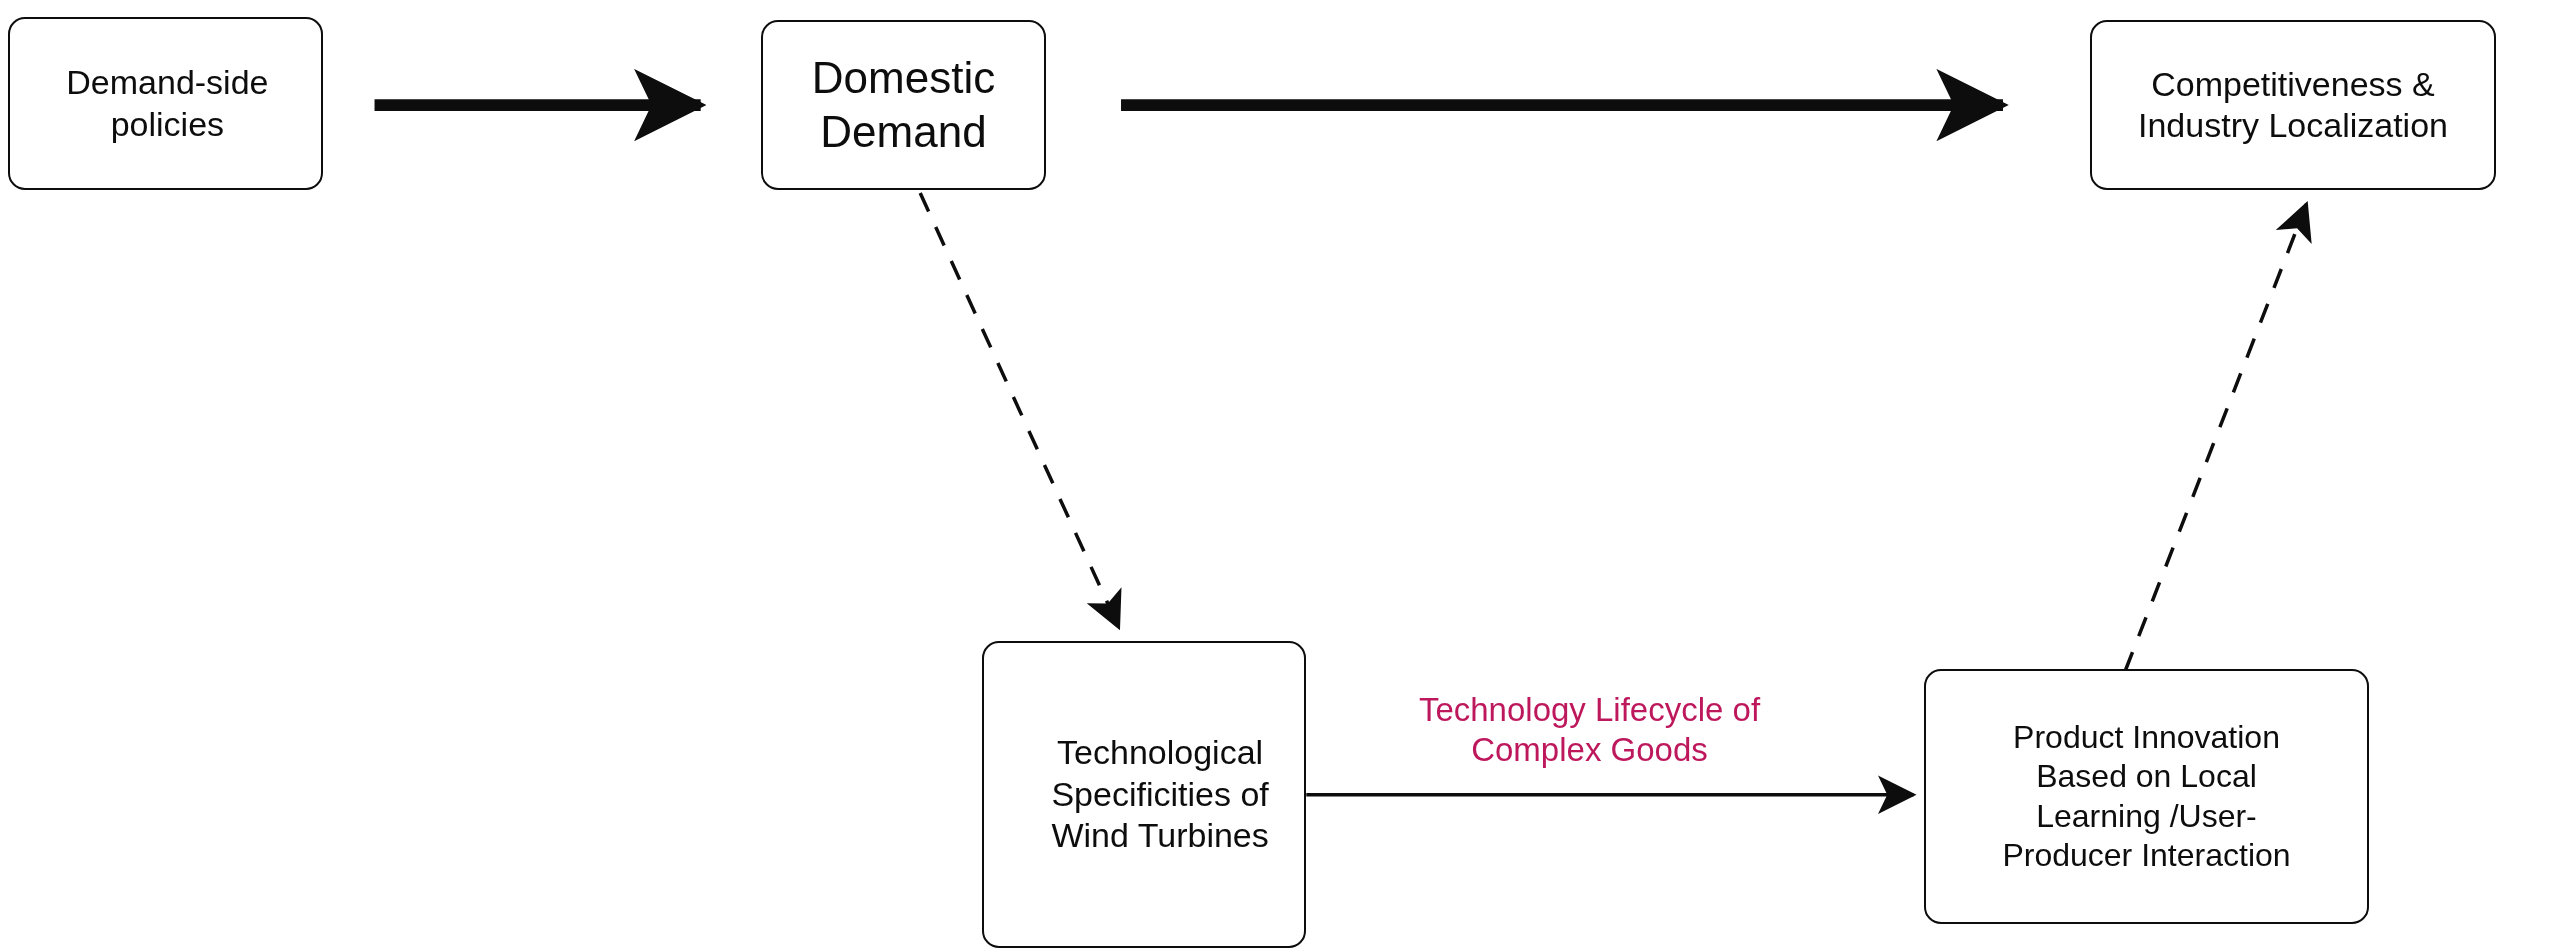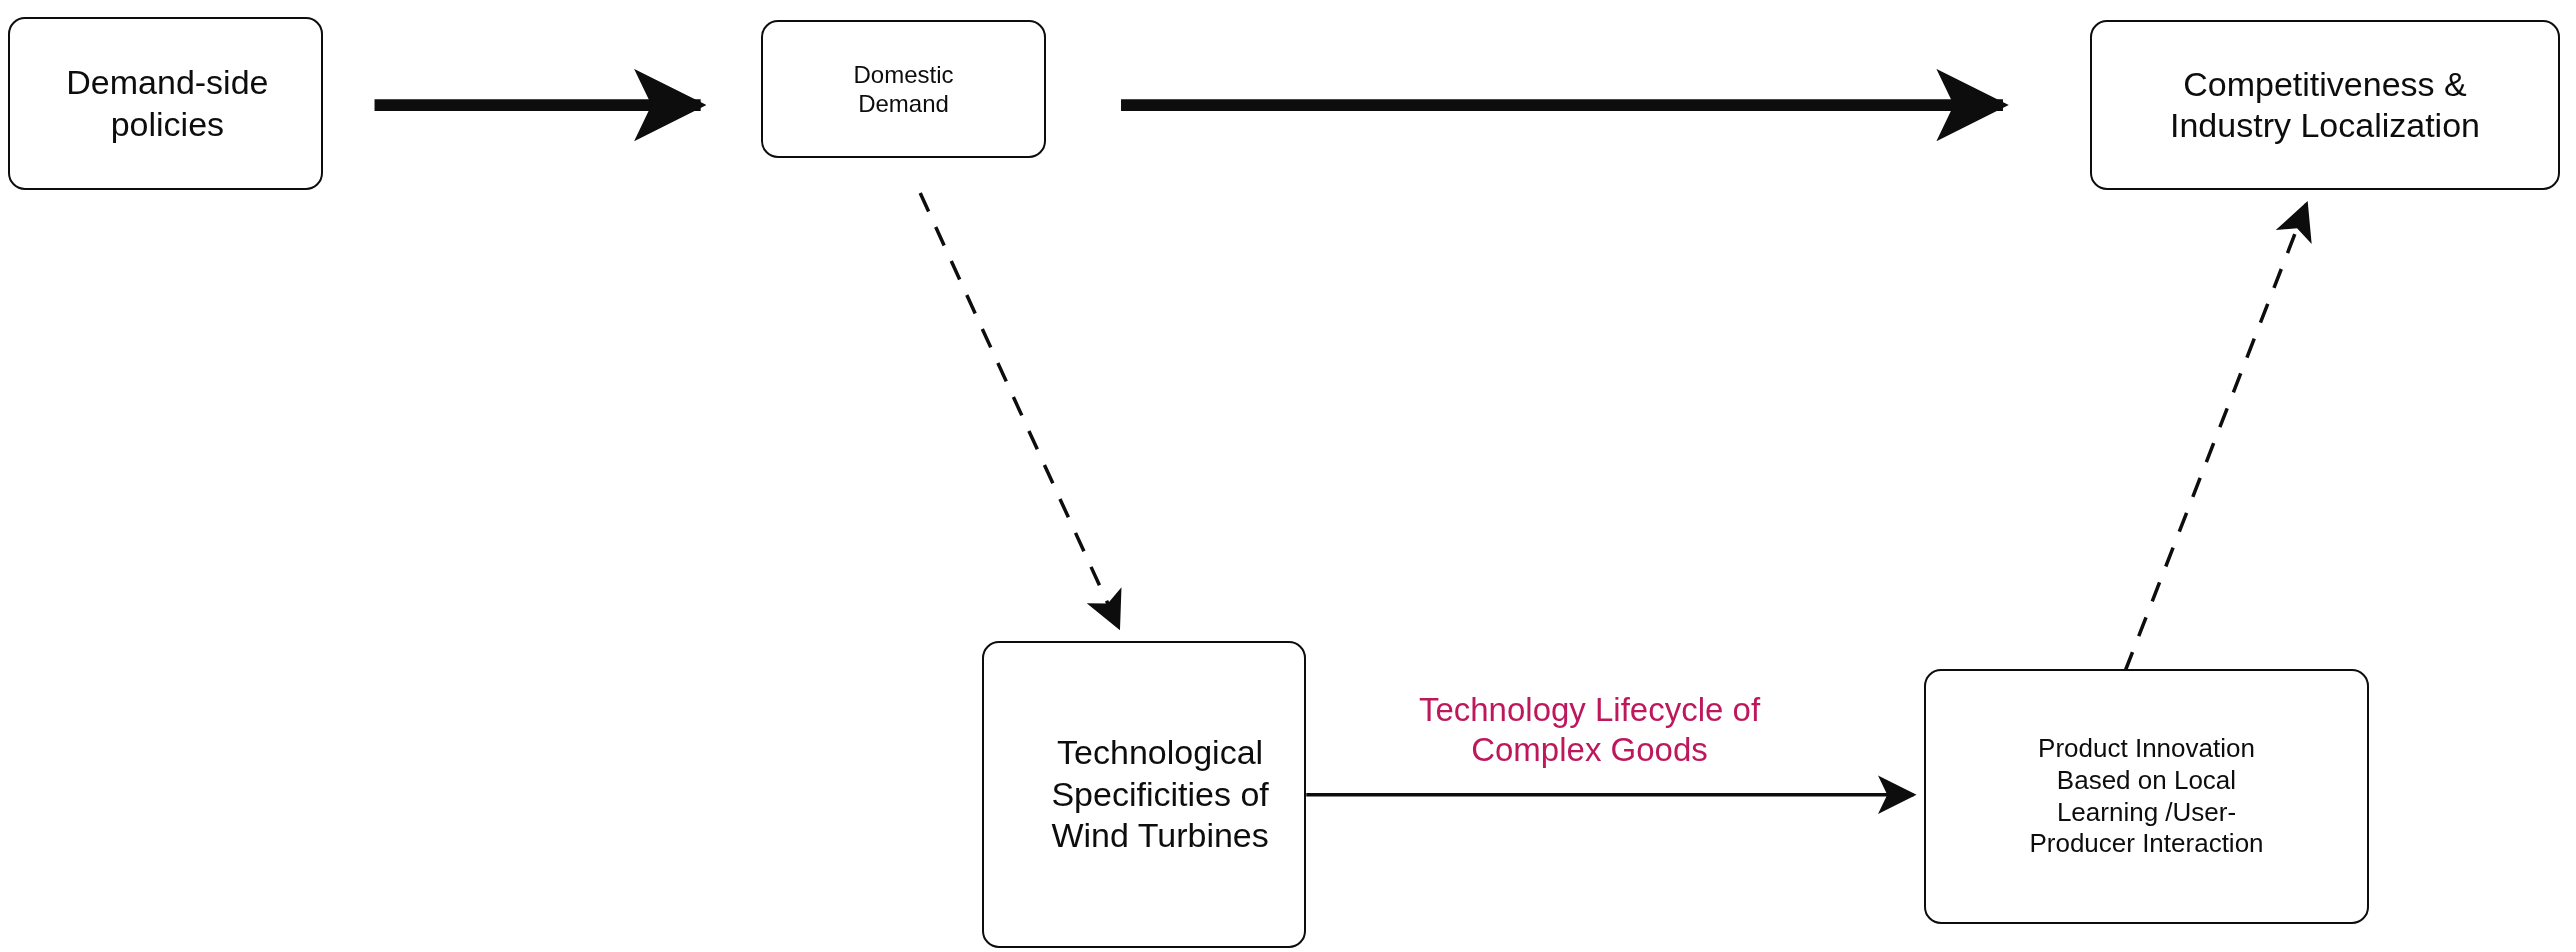--- a/index.html
+++ b/index.html
@@ -47,35 +47,35 @@
     white-space: pre-line;
   }
 
   
   #node-demand-side-policies {
     left: 7.8px;  top: 17px;   width: 315px;  height: 173px;
     font-size: 34px;
     padding-left: 12px;
   }
   #node-domestic-demand {
-    left: 761px; top: 20px;   width: 285px;  height: 138px;
-    font-size: 24px;
+    left: 761px; top: 20px;   width: 285px;  height: 170px;
+    font-size: 44px;
   }
   #node-competitiveness {
-    left: 2090px; top: 20px;  width: 470px;  height: 170px;
+    left: 2090px; top: 20px;  width: 406px;  height: 170px;
     font-size: 34px;
   }
   #node-tech-specificities {
     left: 982px; top: 641px; width: 324px;  height: 307px;
     font-size: 34px;
     padding-left: 40px;
   }
   #node-product-innovation {
     left: 1924px; top: 669px; width: 445px;  height: 255px;
-    font-size: 26px;
+    font-size: 32px;
   }
 
   
   .edge-label {
     position: absolute;
     color: #be185d;
     font-size: 33px;
     line-height: 1.22;
     text-align: center;
     white-space: pre-line;

